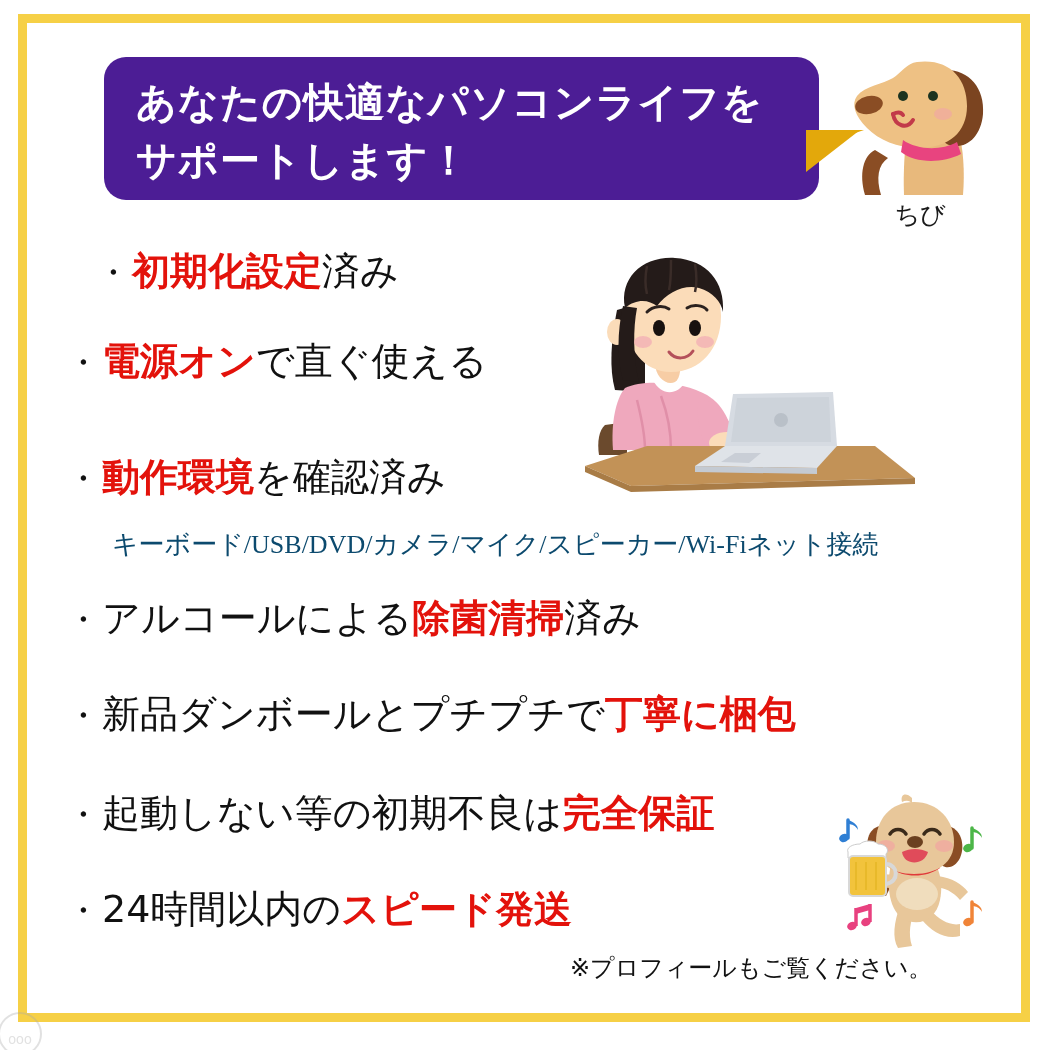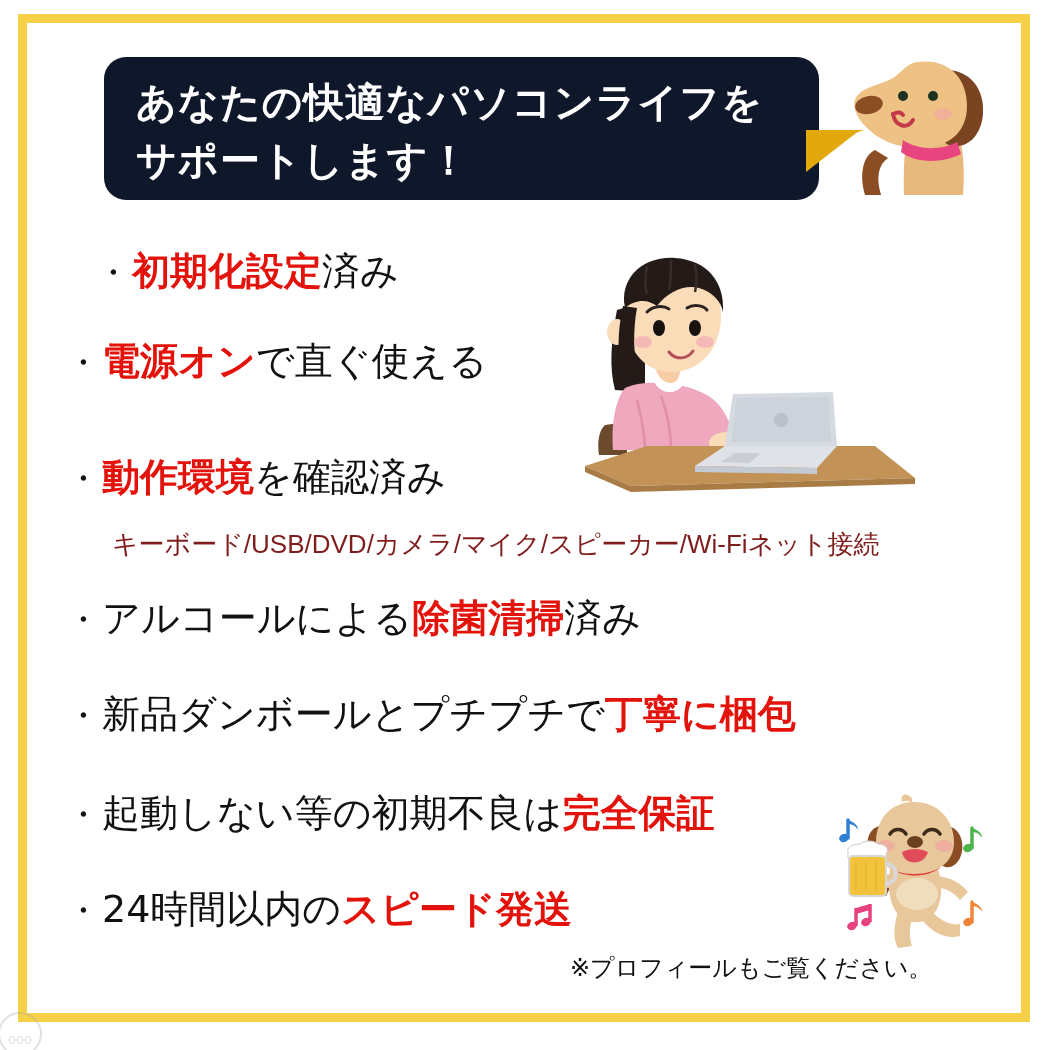--- a/index.html
+++ b/index.html
@@ -37,21 +37,21 @@
     height: 46px;
     opacity: 0.35;
   }
   
   .bubble {
     position: absolute;
     left: 104px;
     top: 57px;
     width: 715px;
     height: 143px;
-    background: #0f172a;
+    background: #4c1d95;
     border-radius: 22px;
   }
   .bubble-text {
     position: absolute;
     left: 32px;
     top: 16px;
     width: 660px;
     color: #ffffff;
     font-size: 40px;
     font-weight: bold;
@@ -124,24 +124,24 @@
   }
   .em {
     color: #e3120b;
     font-weight: bold;
   }
   .subnote {
     position: absolute;
     left: 112px;
     top: 527px;
     font-size: 26px;
-    color: #7f1d1d;
+    color: #0c4a6e;
     letter-spacing: 0px;
     white-space: nowrap;
-    font-family: Liberation Sans, sans-serif;
+    font-family: Liberation Serif, serif;
   }
 
   
   .profile-note {
     position: absolute;
     left: 570px;
     top: 952px;
     font-size: 24px;
     color: #111111;
     white-space: nowrap;
@@ -194,20 +194,21 @@
       <circle cx="88" cy="44" r="5" fill="#1b3320"></circle>
 
       <ellipse cx="98" cy="62" rx="9" ry="6" fill="#f0a9a0" opacity="0.75"></ellipse>
 
       <path d="M48 62 C50 74 62 78 68 68" fill="none" stroke="#c23a49" stroke-width="4" stroke-linecap="round"></path>
       <path d="M48 62 C52 60 56 60 58 63" fill="none" stroke="#c23a49" stroke-width="4" stroke-linecap="round"></path>
 
       <path d="M58 88 C72 98 96 99 112 90 L116 102 C96 112 70 111 56 100 Z" fill="#e8447f"></path>
     </svg>
   </div>
+  <div class="dog-label">ちび</div>
 
   <div class="woman-illustration">
     <svg viewBox="0 0 350 255" width="350" height="255">
 
       <path d="M30 175 C24 180 22 192 24 205 L52 205 L52 172 Z" fill="#6b4a2d"></path>
 
       <path d="M42 60 C36 90 34 118 40 140 L70 142 L70 52 Z" fill="#241b19"></path>
 
       <path d="M50 138 C40 150 36 175 38 200 L160 200 C158 176 150 156 132 145 C112 133 70 128 50 138 Z" fill="#efa8bd"></path>
       <path d="M62 150 C66 166 70 184 70 200" fill="none" stroke="#e08fa8" stroke-width="2.5"></path>

